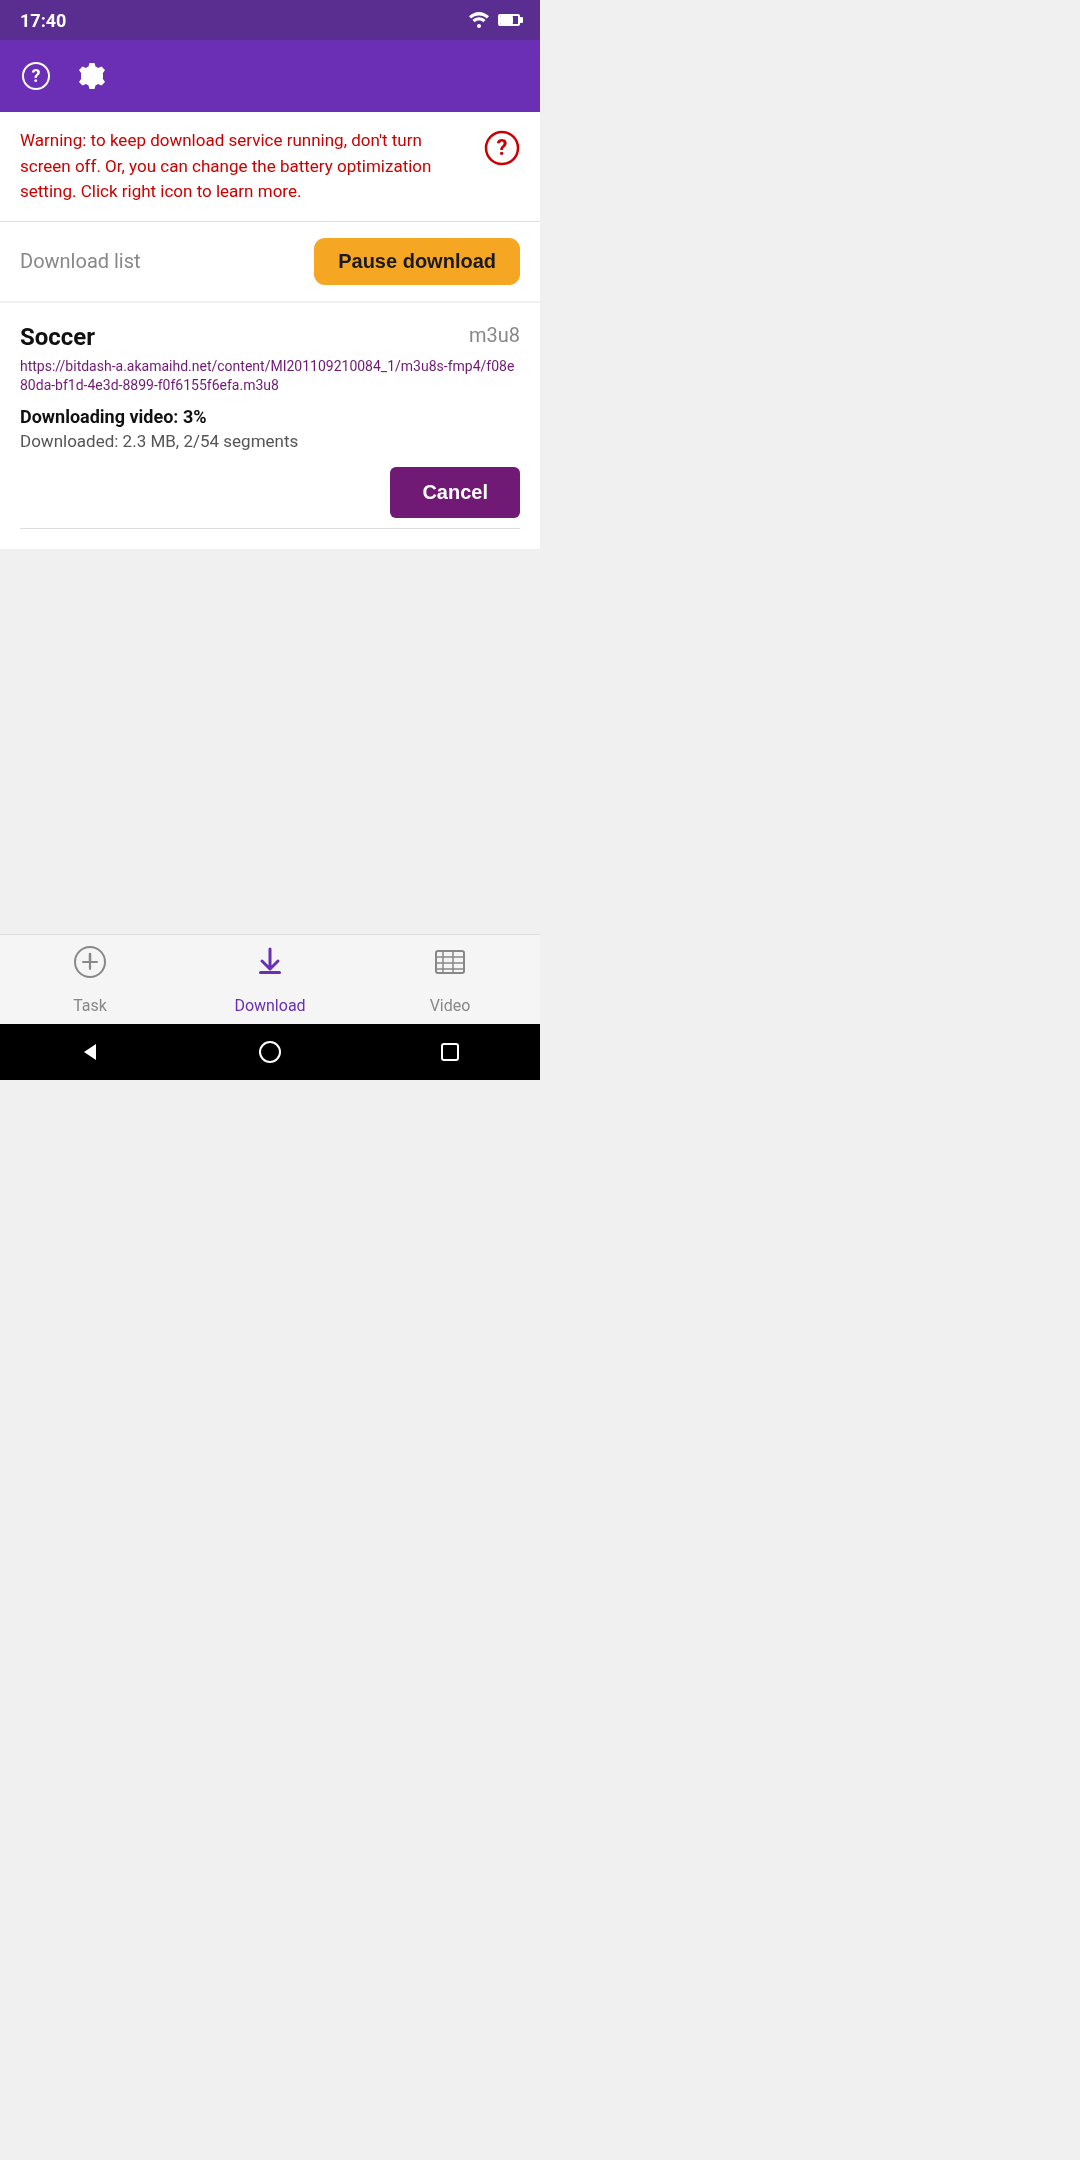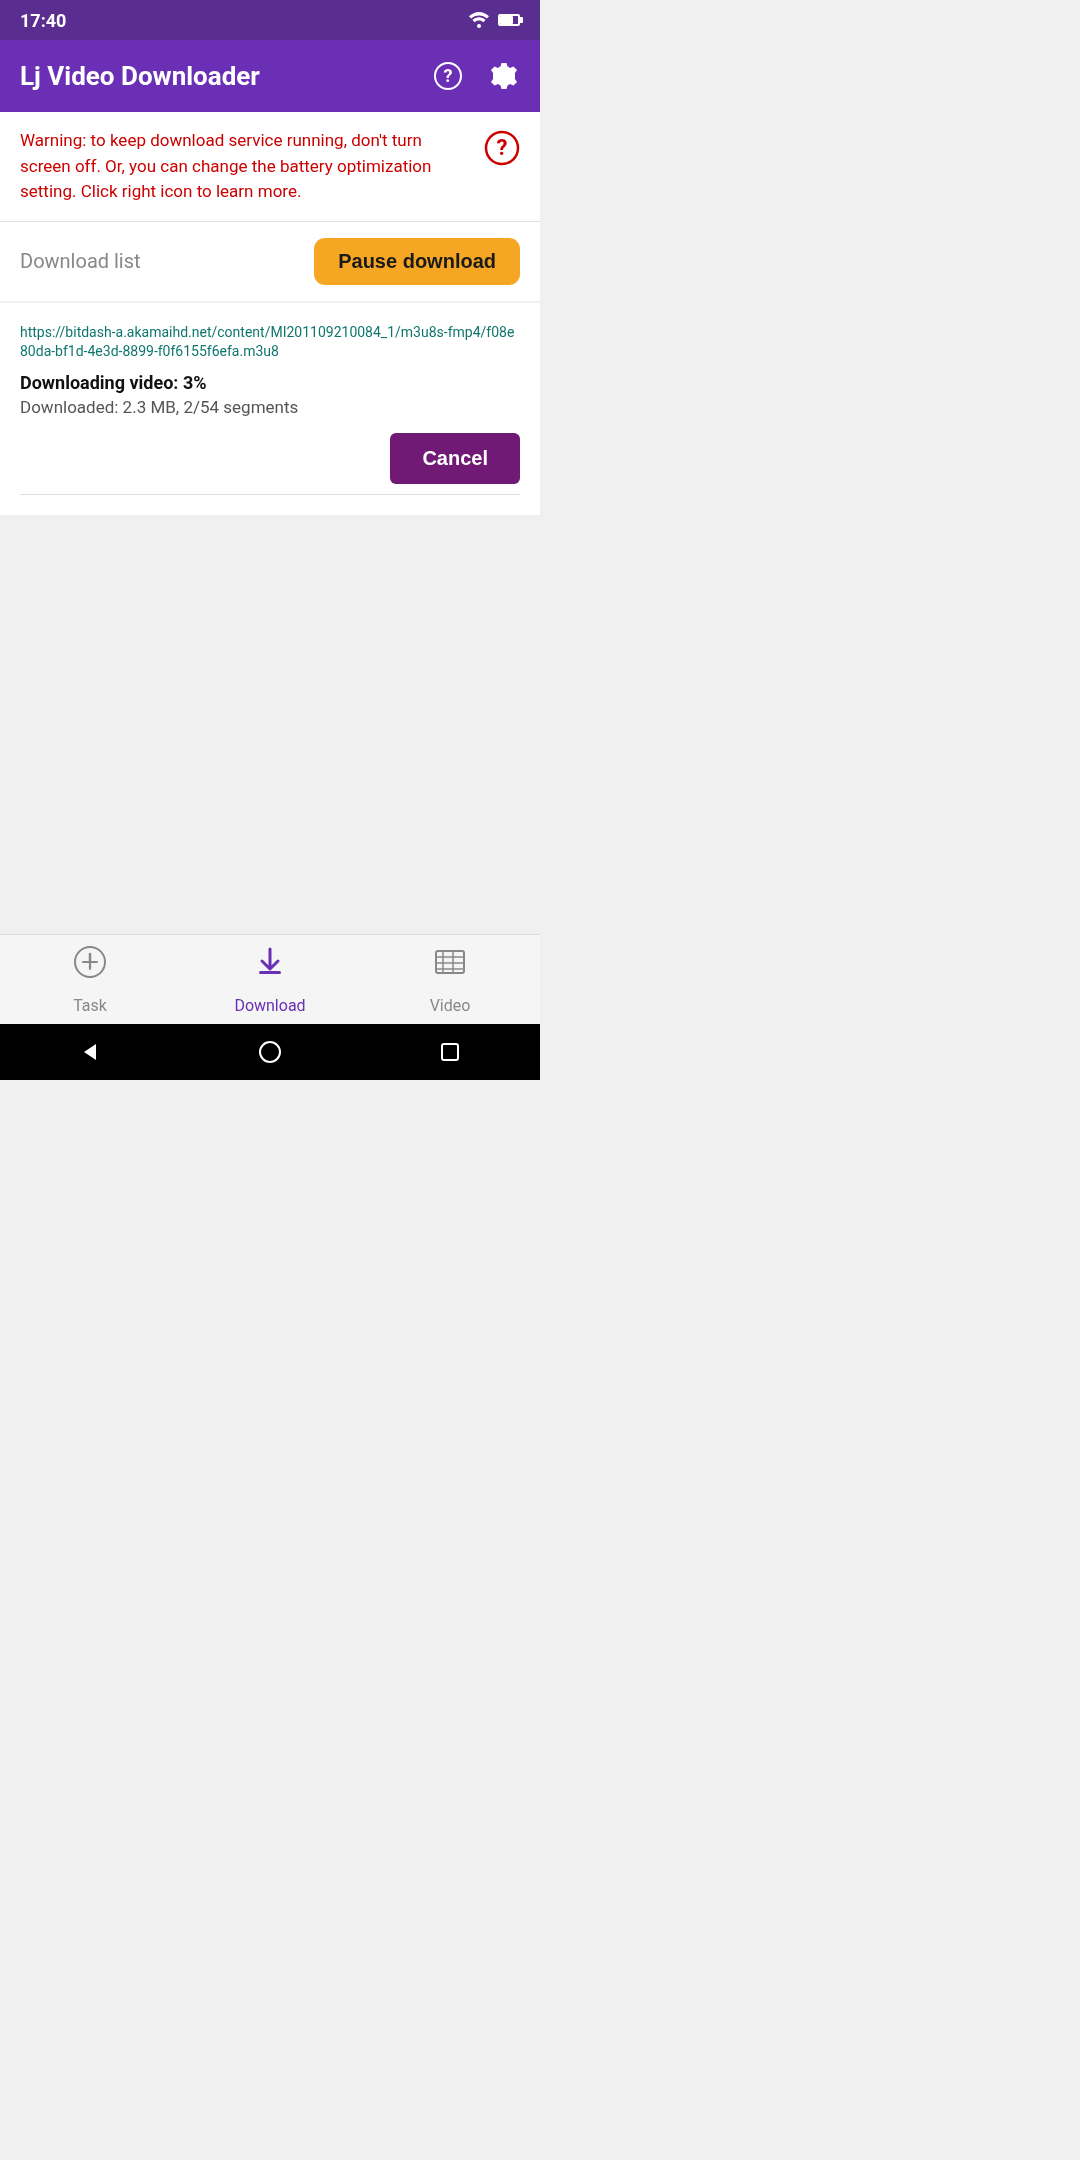--- a/index.html
+++ b/index.html
@@ -159,21 +159,21 @@
       font-size: 24px;
       font-weight: bold;
       color: #111;
     }
     .download-format {
       font-size: 20px;
       color: #888;
     }
     .download-url {
       font-size: 14px;
-      color: #0f766e;
+      color: #701a75;
       word-break: break-all;
       line-height: 1.4;
       margin-bottom: 10px;
     }
     .download-status {
       font-size: 18px;
       font-weight: bold;
       color: #111;
       margin-bottom: 4px;
     }
@@ -274,21 +274,20 @@
       <path d="M11 8.5c-1.7 0-3.2 0.7-4.3 1.7L4.5 8C6.3 6.3 8.5 5.3 11 5.3s4.7 1 6.5 2.7L15.3 10.2C14.2 9.2 12.7 8.5 11 8.5z"></path>
       <circle cx="11" cy="14" r="2"></circle>
     </svg>
     <div class="battery-icon">
       <div class="battery-fill"></div>
     </div>
   </div>
 </div>
 
 <div class="app-bar">
-  <span class="app-title">Lj Video Downloader</span>
   <div class="app-bar-icons">
     <div class="icon-btn">
       <svg width="30" height="30" viewBox="0 0 30 30" fill="none" stroke="white" stroke-width="2">
         <circle cx="15" cy="15" r="13"></circle>
         <text x="15" y="21" text-anchor="middle" fill="white" stroke="none" font-size="18" font-weight="bold">?</text>
       </svg>
     </div>
     <div class="icon-btn">
       <svg width="30" height="30" viewBox="0 0 30 30" fill="white">
         <path d="M15 10a5 5 0 100 10A5 5 0 0015 10zm0 2a3 3 0 110 6 3 3 0 010-6z"></path>
@@ -307,20 +306,24 @@
     </svg>
   </div>
 </div>
 
 <div class="section-header">
   <span class="section-title">Download list</span>
   <button class="pause-btn">Pause download</button>
 </div>
 
 <div class="download-card">
+  <div class="download-item-header">
+    <span class="download-title">Soccer</span>
+    <span class="download-format">m3u8</span>
+  </div>
   <div class="download-url">https://bitdash-a.akamaihd.net/content/MI201109210084_1/m3u8s-fmp4/f08e80da-bf1d-4e3d-8899-f0f6155f6efa.m3u8</div>
   <div class="download-status">Downloading video: 3%</div>
   <div class="download-details">Downloaded: 2.3 MB, 2/54 segments</div>
   <div class="cancel-row">
     <button class="cancel-btn">Cancel</button>
   </div>
   <div class="divider"></div>
 </div>
 
 <div class="main-content"></div>

